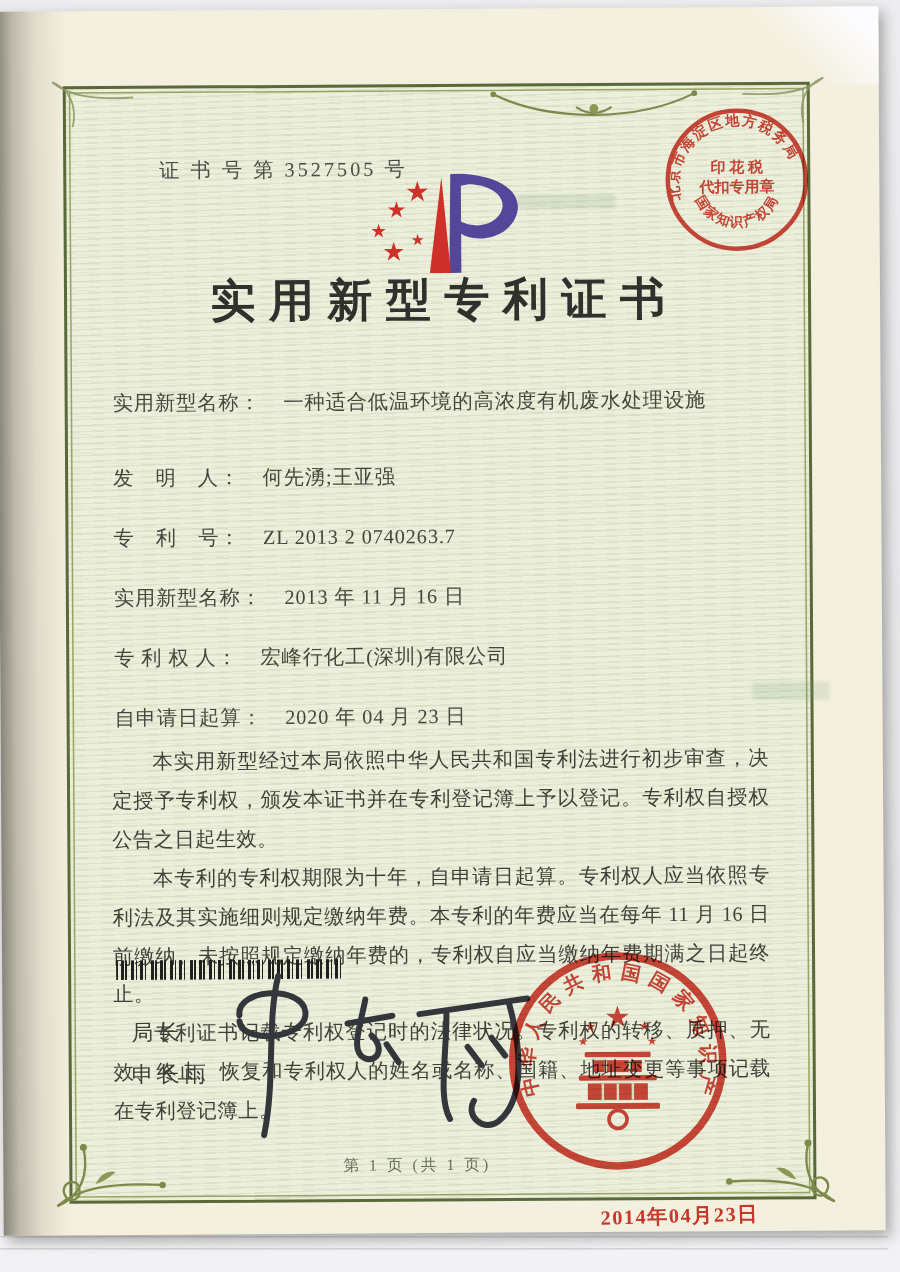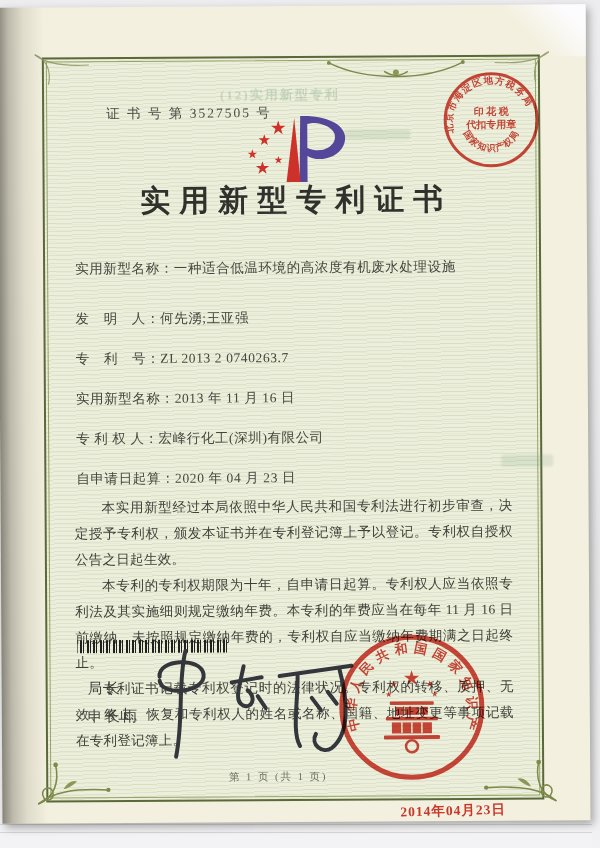--- a/index.html
+++ b/index.html
@@ -28,21 +28,21 @@
   .cert-no{position:absolute;left:62px;top:46px;font-size:13.5px;letter-spacing:2px;color:#4b4b44;}
   .bleed-header{position:absolute;left:176px;top:28px;font-size:13px;color:#6f9a7c;opacity:.30;
                 letter-spacing:2px;filter:blur(.4px);font-weight:bold;}
   .bleed-block{position:absolute;background:rgba(110,150,115,.16);filter:blur(1.2px);border-radius:2px;}
 
   .logo{position:absolute;left:178px;top:52px;width:150px;height:88px;}
   .title{position:absolute;left:0;top:122px;width:100%;text-align:center;
          font-size:30px;font-weight:bold;color:#30302c;letter-spacing:9px;text-indent:9px;}
 
   .field{position:absolute;left:30px;right:26px;font-size:13.5px;color:#46463e;letter-spacing:.6px;}
-  .flabel{margin-right:0;}
+  .flabel{margin-right:15px;}
   .f-name{top:201px}.f-inv{top:251px}.f-pat{top:291px}.f-fil{top:331px}.f-own{top:371px}.f-grant{top:411px}
 
   .body-text{position:absolute;left:28px;top:436px;width:438px;font-size:13.5px;color:#3f4038;
              line-height:1.92;text-align:justify;letter-spacing:.3px;}
   .body-text p{margin:0;text-indent:2em;}
 
   .barcode{position:absolute;left:30px;top:581px;width:152px;height:13px;
            background:repeating-linear-gradient(90deg,#20201e 0 1px,transparent 1px 3px,#20201e 3px 5px,transparent 5px 6px,#20201e 6px 7px,transparent 7px 10px,#20201e 10px 12px,transparent 12px 13px);}
 
   .director{position:absolute;left:40px;font-size:14.5px;color:#3c3d36;letter-spacing:3px;}
@@ -115,21 +115,20 @@
       <svg class="o-top" width="138" height="22" viewBox="0 0 140 22">
         <g fill="none" stroke="#7c8a4a" stroke-width="1.5">
           <path d="M2,3 C 40,22 100,22 138,3"></path>
           <path d="M58,12 q12,8 24,0"></path>
           <circle cx="70" cy="13" r="3" fill="#8a9755" stroke="none"></circle>
           <circle cx="2" cy="3" r="2" fill="#7c8a4a" stroke="none"></circle>
             <circle cx="138" cy="3" r="2" fill="#7c8a4a" stroke="none"></circle>
         </g>
       </svg>
 
-      <div class="bleed-header">(12)实用新型专利</div>
       <div class="bleed-block" style="left:300px;top:72px;width:66px;height:10px;"></div>
       <div class="bleed-block" style="left:455px;top:398px;width:52px;height:12px;"></div>
 
       <div class="cert-no">证 书 号 第 3527505 号</div>
 
       <svg class="logo" viewBox="0 0 150 88">
         <path d="M78,6 L86,6 C 116,8 128,22 121,36 C 114,50 94,52 85,46 L85,72 L77,72 Z M85,14 L85,38 C 96,43 108,40 112,31 C 116,21 104,13 90,13 Z" fill="#544698"></path>
         <polygon points="72,8 78,72 64,72" fill="#ce3129"></polygon>
         <g fill="#ce3129">
           <path transform="translate(56,18) scale(7.5)" d="M0,-1 L0.2245,-0.309 L0.951,-0.309 L0.3633,0.1181 L0.5878,0.809 L0,0.382 L-0.5878,0.809 L-0.3633,0.1181 L-0.951,-0.309 L-0.2245,-0.309 Z"></path>

